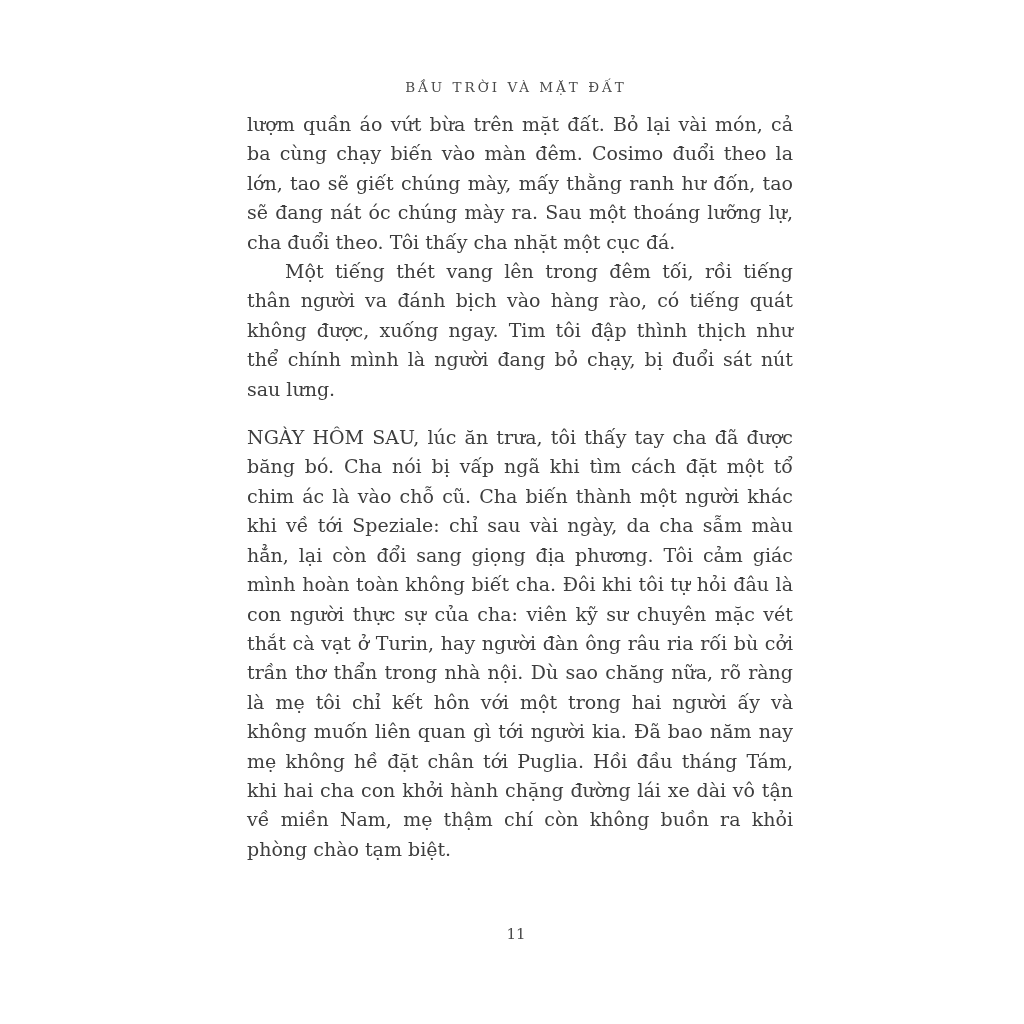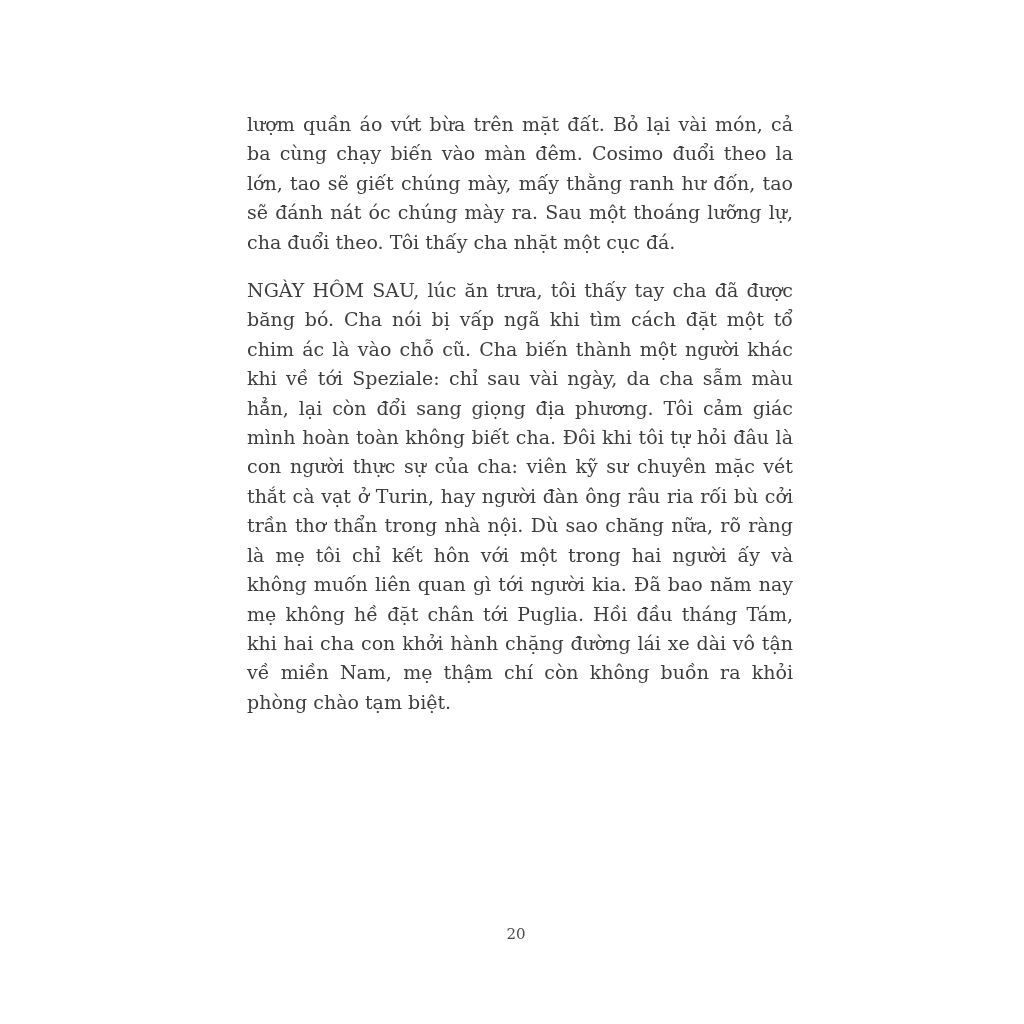--- a/index.html
+++ b/index.html
@@ -54,21 +54,23 @@
     text-align: center;
     font-size: 15px;
     color: #4a4a4a;
   }
 </style>
 </head>
 <body>
 
 <div class="page">
 
+  <div class="running-head">BẦU TRỜI VÀ MẶT ĐẤT</div>
 
   <div class="body-text">
-    <p>lượm quần áo vứt bừa trên mặt đất. Bỏ lại vài món, cả ba cùng chạy biến vào màn đêm. Cosimo đuổi theo la lớn, tao sẽ giết chúng mày, mấy thằng ranh hư đốn, tao sẽ đánh nát óc chúng mày ra. Sau một thoáng lưỡng lự, cha đuổi theo. Tôi thấy cha nhặt một cục đá.</p>
+    <p>lượm quần áo vứt bừa trên mặt đất. Bỏ lại vài món, cả ba cùng chạy biến vào màn đêm. Cosimo đuổi theo la lớn, tao sẽ giết chúng mày, mấy thằng ranh hư đốn, tao sẽ đang nát óc chúng mày ra. Sau một thoáng lưỡng lự, cha đuổi theo. Tôi thấy cha nhặt một cục đá.</p>
+    <p class="indent">Một tiếng thét vang lên trong đêm tối, rồi tiếng thân người va đánh bịch vào hàng rào, có tiếng quát không được, xuống ngay. Tim tôi đập thình thịch như thể chính mình là người đang bỏ chạy, bị đuổi sát nút sau lưng.</p>
     <p class="section-start">NGÀY HÔM SAU, lúc ăn trưa, tôi thấy tay cha đã được băng bó. Cha nói bị vấp ngã khi tìm cách đặt một tổ chim ác là vào chỗ cũ. Cha biến thành một người khác khi về tới Speziale: chỉ sau vài ngày, da cha sẫm màu hẳn, lại còn đổi sang giọng địa phương. Tôi cảm giác mình hoàn toàn không biết cha. Đôi khi tôi tự hỏi đâu là con người thực sự của cha: viên kỹ sư chuyên mặc vét thắt cà vạt ở Turin, hay người đàn ông râu ria rối bù cởi trần thơ thẩn trong nhà nội. Dù sao chăng nữa, rõ ràng là mẹ tôi chỉ kết hôn với một trong hai người ấy và không muốn liên quan gì tới người kia. Đã bao năm nay mẹ không hề đặt chân tới Puglia. Hồi đầu tháng Tám, khi hai cha con khởi hành chặng đường lái xe dài vô tận về miền Nam, mẹ thậm chí còn không buồn ra khỏi phòng chào tạm biệt.</p>
   </div>
 
-  <div class="folio">20</div>
+  <div class="folio">11</div>
 
 </div>
 
 </body></html>

